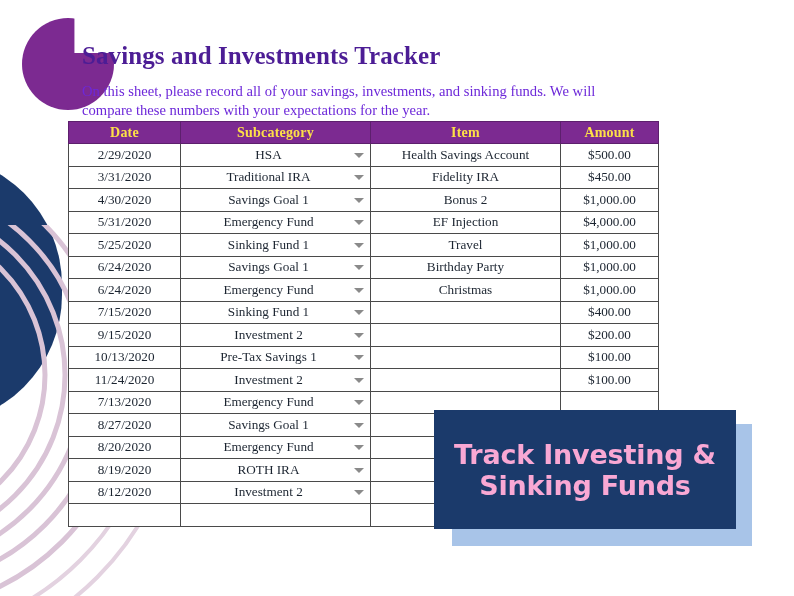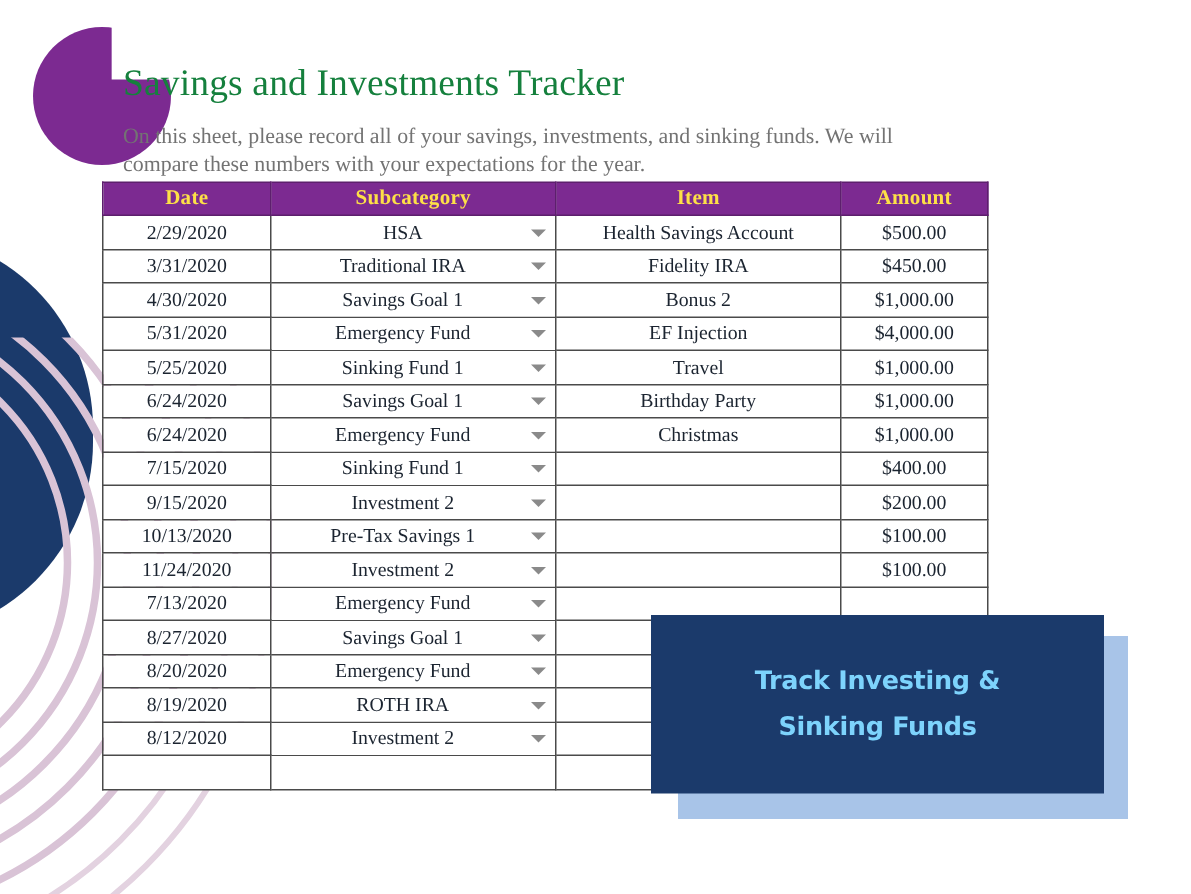--- a/index.html
+++ b/index.html
@@ -28,26 +28,26 @@
     border-radius:0 130px 130px 0;
   }
 
   
   .arcs{left:-215px;top:225px;width:520px;height:520px;}
   .arcs svg{display:block;width:100%;height:100%;}
 
   
   .title{
     position:absolute;left:82px;top:42px;
-    font-size:25px;font-weight:normal;color:#15803d;
+    font-size:25px;font-weight:bold;color:#4c1d95;
     letter-spacing:.1px;
   }
   .desc{
     position:absolute;left:82px;top:82px;width:560px;
-    font-size:14.6px;line-height:19px;color:#737373;
+    font-size:14.6px;line-height:19px;color:#6d28d9;
   }
 
   
   .table-wrap{
     position:absolute;left:68px;top:121px;width:590px;
   }
   table.sheet{
     border-collapse:collapse;width:590px;table-layout:fixed;
     font-size:13.2px;color:#1b2430;
   }
@@ -80,23 +80,23 @@
   .callout-shadow{
     position:absolute;left:452px;top:424px;width:300px;height:122px;
     background:#a8c4e8;
   }
   .callout{
     position:absolute;left:434px;top:410px;width:302px;height:119px;
     background:#1b3a6b;
     display:flex;align-items:center;justify-content:center;
   }
   .callout-text{
-    color:#7dd3fc;text-align:center;
+    color:#f9a8d4;text-align:center;
     font-family:"DejaVu Sans", sans-serif;
-    font-weight:bold;font-size:17px;line-height:31px;
+    font-weight:bold;font-size:27px;line-height:31px;
     letter-spacing:-.2px;
   }
 </style>
 </head>
 <body>
 
 <div class="slide">
 
   <div class="deco purple-blob"></div>
   <div class="deco navy-shape"></div>

